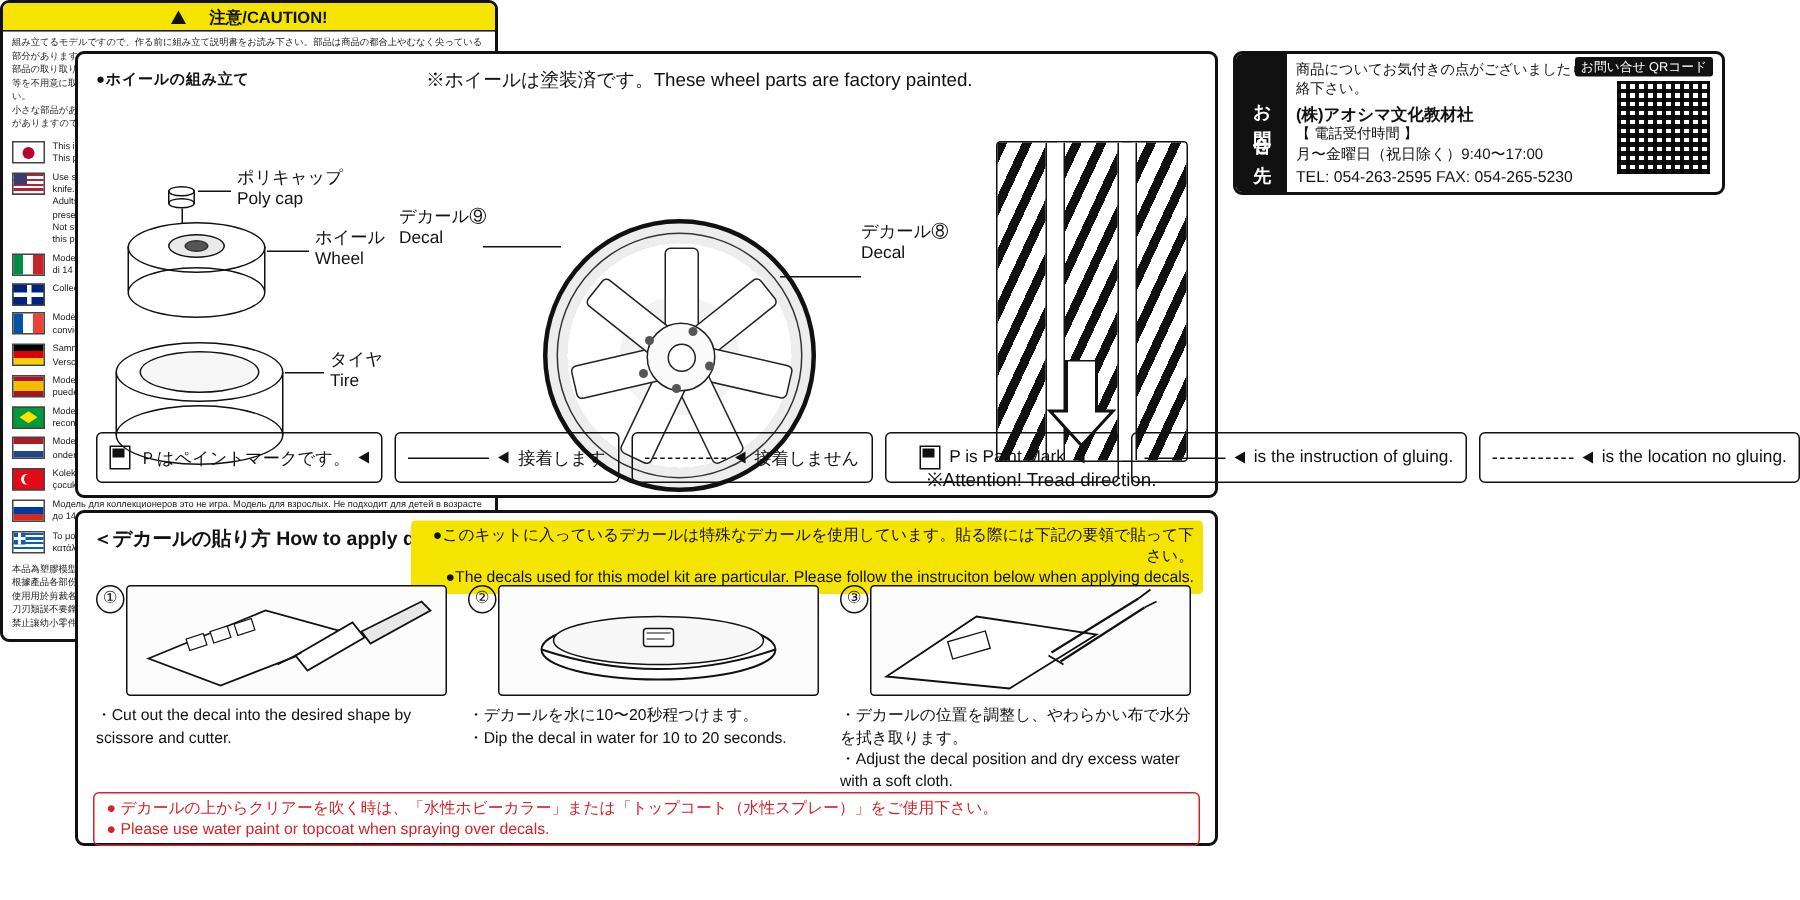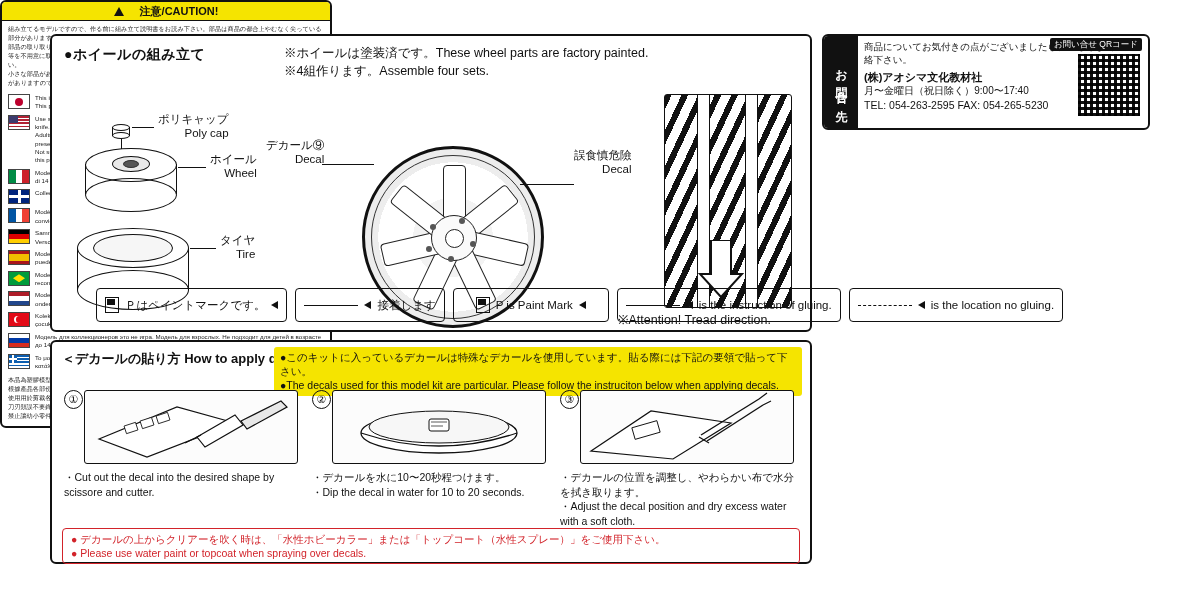--- a/index.html
+++ b/index.html
@@ -4,25 +4,25 @@
 <style>
   html,body{margin:0;padding:0;background:#ffffff;}
   body{width:1200px;height:600px;font-family:"Liberation Sans",sans-serif;color:#111;overflow:hidden;}
   .page{position:relative;width:1200px;height:600px;}
 
   
   .panel{position:absolute;border:2px solid #111;border-radius:6px;background:#fff;box-sizing:border-box;}
 
   
   #left-panel{left:50px;top:34px;width:762px;height:298px;}
-  .sec-title{font-size:14px;font-weight:bold;letter-spacing:.5px;}
+  .sec-title{font-size:10px;font-weight:bold;letter-spacing:.5px;}
   #wheel-head{position:absolute;left:12px;top:10px;}
   #wheel-note{position:absolute;left:232px;top:8px;font-size:12.5px;line-height:1.45;}
 
-  .lbl{position:absolute;font-size:11.5px;line-height:1.25;text-align:right;}
+  .lbl{position:absolute;font-size:11.5px;line-height:1.25;text-align:left;}
   .lbl b{font-weight:normal;display:block;}
 
   
   .ln{position:absolute;background:#111;height:1px;}
   .lnv{position:absolute;background:#111;width:1px;}
 
   
   .ellipse{position:absolute;border:1.4px solid #111;border-radius:50%;box-sizing:border-box;}
   .cyl-side{position:absolute;border-left:1.4px solid #111;border-right:1.4px solid #111;box-sizing:border-box;}
 
@@ -39,32 +39,32 @@
   
   #tread{position:absolute;left:612px;top:58px;width:126px;height:212px;border:1.6px solid #111;border-radius:3px;overflow:hidden;
     background:
       repeating-linear-gradient(115deg,#111 0 6px,#fff 6px 15px),
       #fff;}
   #tread .groove{position:absolute;top:0;bottom:0;width:11px;background:#fff;border-left:1.5px solid #111;border-right:1.5px solid #111;}
   #arrow-down{position:absolute;left:646px;top:204px;width:46px;height:58px;}
   #tread-note{position:absolute;left:566px;top:276px;font-size:12.5px;line-height:1.4;}
 
   
-  #paintrow{position:absolute;left:12px;top:252px;right:10px;height:34px;display:flex;gap:8px;align-items:stretch;margin-left:32px;}
+  #paintrow{position:absolute;left:12px;top:252px;right:10px;height:34px;display:flex;gap:8px;align-items:stretch;}
   .pbox{border:1.4px solid #111;border-radius:4px;display:flex;align-items:center;justify-content:center;gap:6px;font-size:11.5px;padding:0 8px;white-space:nowrap;}
   .pflag{display:inline-block;width:12px;height:14px;border:1.2px solid #111;position:relative;}
   .pflag:after{content:"";position:absolute;left:1px;top:1px;width:8px;height:6px;background:#111;}
   .dashline{display:inline-block;width:54px;height:0;border-top:1.6px dashed #111;}
   .solidline{display:inline-block;width:54px;height:0;border-top:1.6px solid #111;}
   .arrowleft{display:inline-block;width:0;height:0;border-top:4px solid transparent;border-bottom:4px solid transparent;border-right:7px solid #111;}
 
   
   #decal-panel{left:50px;top:340px;width:762px;height:224px;}
   #decal-head{position:absolute;left:10px;top:8px;font-size:13px;font-weight:bold;}
-  #decal-warn{position:absolute;left:222px;top:5px;right:8px;background:#f5e400;border-radius:3px;padding:3px 6px;font-size:10.5px;line-height:1.35;}
+  #decal-warn{position:absolute;left:222px;top:5px;right:8px;background:#f5e400;border-radius:3px;padding:3px 6px;font-size:10.5px;line-height:1.35;text-align:right;}
   .step{position:absolute;top:48px;width:240px;}
   #step1{left:10px;} #step2{left:258px;} #step3{left:506px;}
   .step .num{position:absolute;left:2px;top:0;width:17px;height:17px;border:1.3px solid #111;border-radius:50%;font-size:11px;text-align:center;line-height:16px;}
   .step .art{position:absolute;left:22px;top:0;width:212px;height:72px;border:1.2px solid #111;border-radius:3px;background:#fcfcfc;overflow:hidden;}
   .step .cap{position:absolute;left:2px;top:80px;width:238px;font-size:10.5px;line-height:1.4;}
   #decal-red{position:absolute;left:10px;top:186px;right:10px;border:1.6px solid #d2232a;border-radius:4px;padding:3px 8px;font-size:10.5px;line-height:1.35;color:#d2232a;}
 
   
   #contact-panel{left:822px;top:34px;width:328px;height:96px;}
   #contact-tab{position:absolute;left:0;top:0;width:34px;height:100%;background:#111;color:#fff;font-size:12px;font-weight:bold;display:flex;align-items:center;justify-content:center;border-radius:4px 0 0 4px;}
@@ -88,21 +88,20 @@
 </head>
 <body>
 
 <div class="page">
 
   <div class="panel" id="left-panel">
 
     <div class="sec-title" id="wheel-head">●ホイールの組み立て</div>
     <div id="wheel-note">
       <div>※ホイールは塗装済です。These wheel parts are factory painted.</div>
-      <div>※4組作ります。Assemble four sets.</div>
     </div>
 
     <div>
       <div class="ellipse" style="left:60px;top:88px;width:18px;height:7px;"></div>
       <div class="cyl-side" style="left:60px;top:91px;width:18px;height:9px;"></div>
       <div class="ellipse" style="left:60px;top:96px;width:18px;height:7px;"></div>
       <div class="lnv" style="left:69px;top:103px;height:10px;"></div>
     </div>
 
     <div>
@@ -158,21 +157,21 @@
     </div>
 
     <div class="ln" style="left:270px;top:128px;width:52px;"></div>
     <div class="lbl" style="left:214px;top:102px;">
       <b>デカール⑨</b>
       <b>Decal</b>
     </div>
 
     <div class="ln" style="left:468px;top:148px;width:54px;"></div>
     <div class="lbl" style="left:522px;top:112px;">
-      <b>誤食慎危險</b>
+      <b>デカール⑧</b>
       <b>Decal</b>
     </div>
 
     <div id="tread">
       <div class="groove" style="left:32px;"></div>
       <div class="groove" style="left:80px;"></div>
     </div>
     <svg id="arrow-down" viewBox="0 0 46 58">
       <polygon points="13,0 33,0 33,34 44,34 23,57 2,34 13,34" fill="#ffffff" stroke="#111" stroke-width="2"></polygon>
     </svg>
@@ -183,20 +182,25 @@
     <div id="paintrow">
       <div class="pbox" style="flex:0 0 150px;">
         <span class="pflag"></span>
         <span>Ｐはペイントマークです。</span>
         <span class="arrowleft"></span>
       </div>
       <div class="pbox" style="flex:1;">
         <span class="solidline"></span>
         <span class="arrowleft"></span>
         <span>接着します</span>
+      </div>
+      <div class="pbox" style="flex:1;">
+        <span class="dashline"></span>
+        <span class="arrowleft"></span>
+        <span>接着しません</span>
       </div>
       <div class="pbox" style="flex:0 0 138px;">
         <span class="pflag"></span>
         <span>P is Paint Mark</span>
         <span class="arrowleft"></span>
       </div>
       <div class="pbox" style="flex:1.4;">
         <span class="solidline"></span>
         <span class="arrowleft"></span>
         <span>is the instruction of gluing.</span>
@@ -275,21 +279,22 @@
     </div>
   </div>
 
   <div class="panel" id="contact-panel">
     <div id="contact-tab">
       <span>お問合せ先</span>
     </div>
     <div id="contact-body">
       <div style="font-size:9.5px;">商品についてお気付きの点がございましたら、こちらまでご連絡下さい。</div>
       <div style="font-weight:bold;font-size:11px;margin-top:3px;">(株)アオシマ文化教材社</div>
-      <div style="font-size:10px;">月〜金曜日（祝日除く）9:00〜17:40</div>
+      <div style="font-size:9.5px;">【 電話受付時間 】</div>
+      <div style="font-size:10px;">月〜金曜日（祝日除く）9:40〜17:00</div>
       <div style="font-size:10.5px;">TEL: 054-263-2595  FAX: 054-265-5230</div>
       <div id="qr-label">お問い合せ QRコード</div>
       <div id="qr"></div>
     </div>
   </div>
 
   <div id="caution-panel">
     <div id="caution-head">
       <span class="tri"></span>
       <span>注意/CAUTION!</span>

